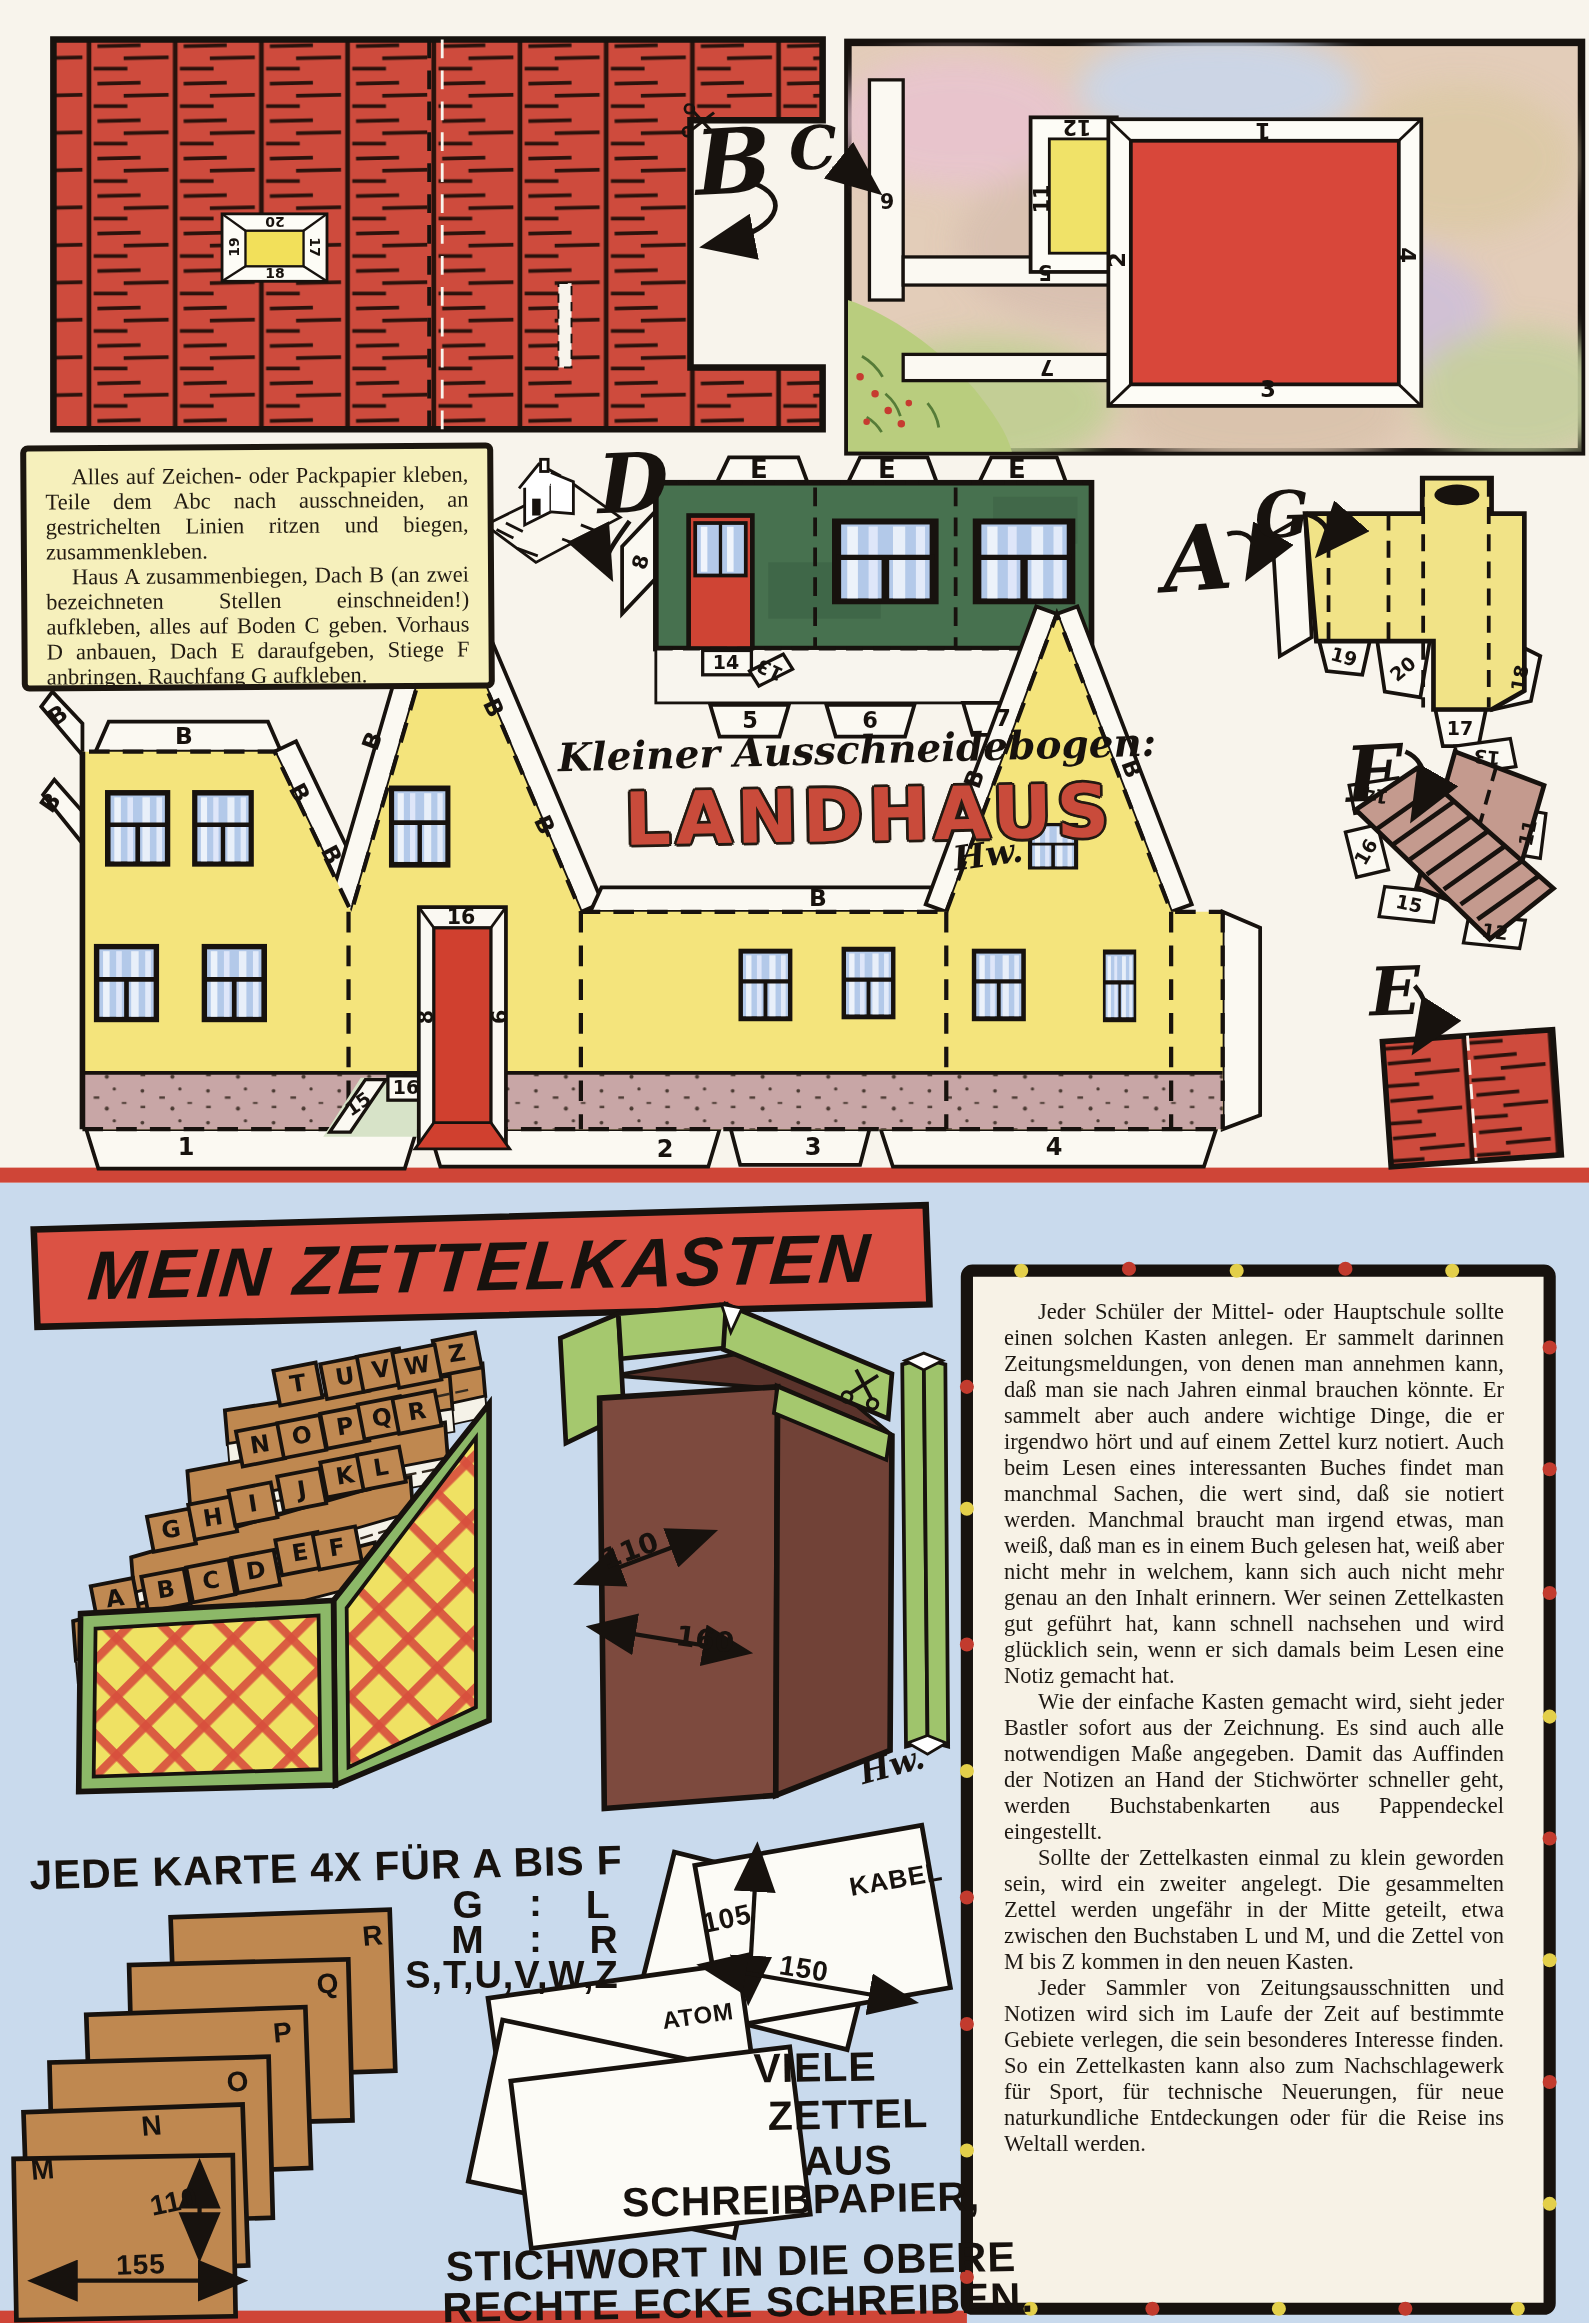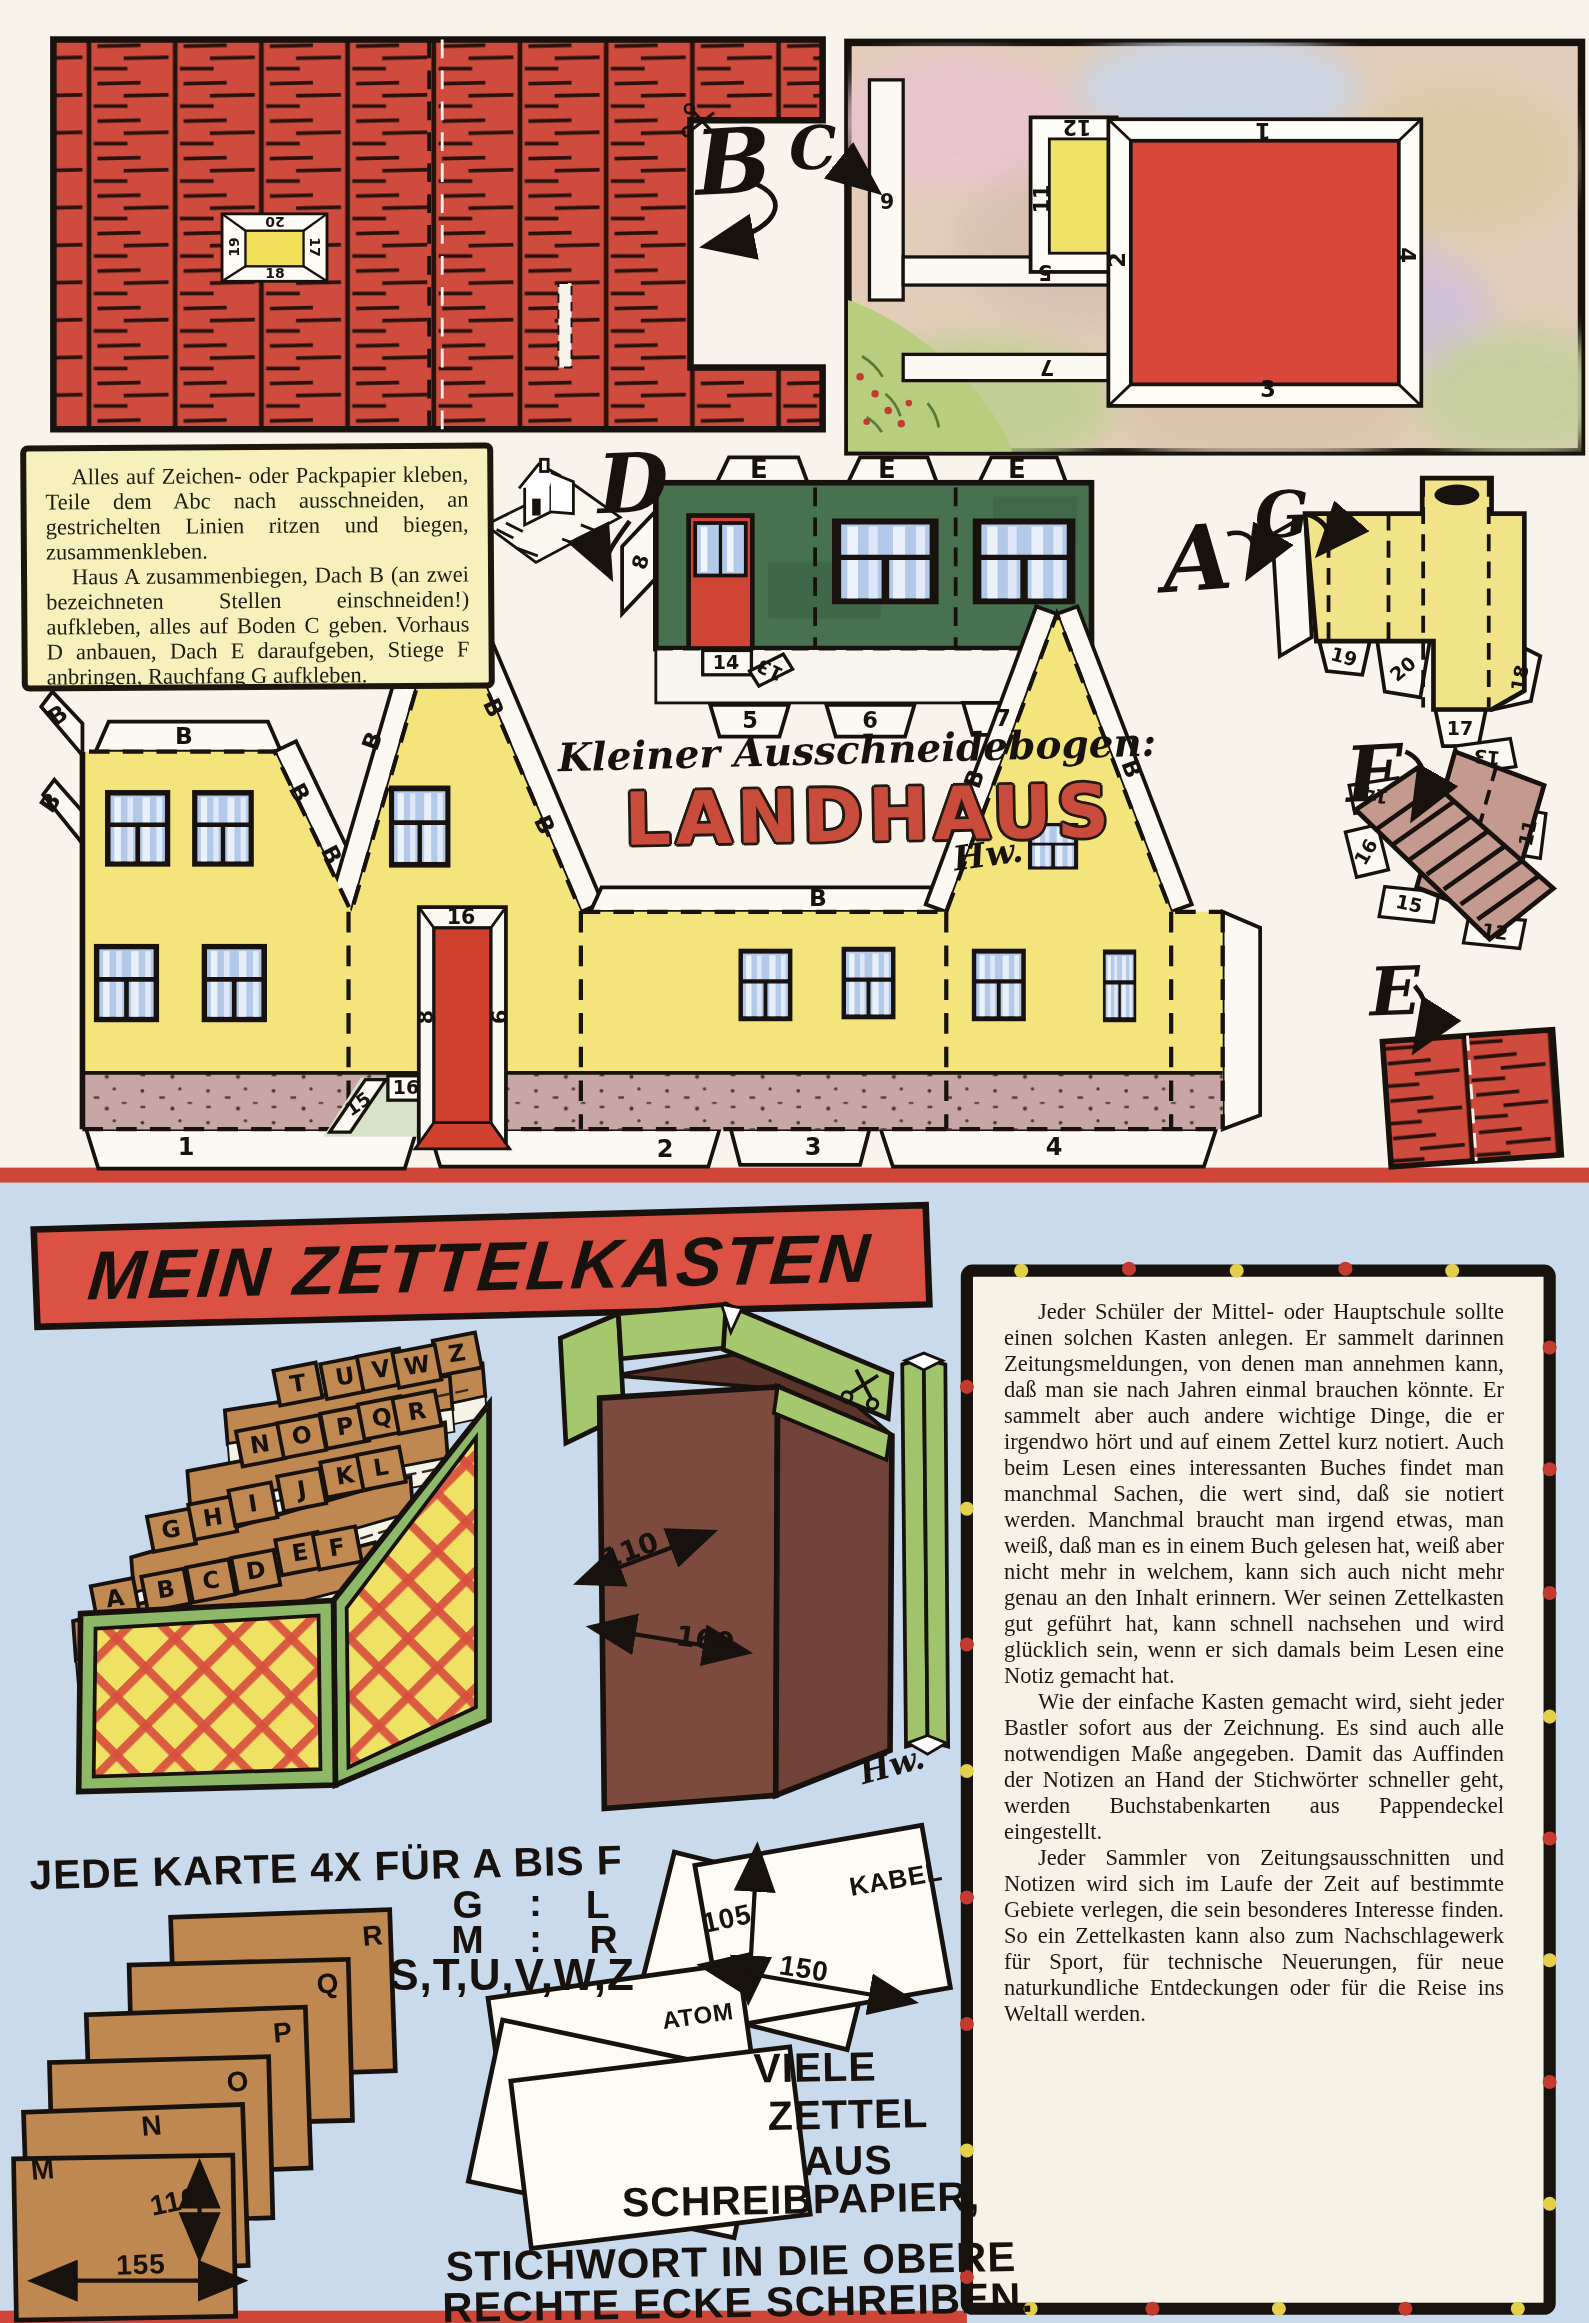--- a/index.html
+++ b/index.html
@@ -567,20 +567,21 @@
 <span class="ctr num" style="left:1366px;top:852px;font-size:19px;--r:-60deg">16</span>
 <span class="ctr num" style="left:1409px;top:904px;font-size:19px;--r:12deg">15</span>
 <span class="ctr num" style="left:1495px;top:932px;font-size:19px;--r:8deg">12</span>
 <span class="ctr num" style="left:1528px;top:833px;font-size:19px;--r:-78deg">11</span>
 
 <div id="bannertxt">MEIN ZETTELKASTEN</div>
 
 <div id="article" class="ov">
   <p>Jeder Schüler der Mittel- oder Hauptschule sollte einen solchen Kasten anlegen. Er sammelt darinnen Zeitungsmeldungen, von denen man annehmen kann, daß man sie nach Jahren einmal brauchen könnte. Er sammelt aber auch andere wichtige Dinge, die er irgendwo hört und auf einem Zettel kurz notiert. Auch beim Lesen eines interessanten Buches findet man manchmal Sachen, die wert sind, daß sie notiert werden. Manchmal braucht man irgend etwas, man weiß, daß man es in einem Buch gelesen hat, weiß aber nicht mehr in welchem, kann sich auch nicht mehr genau an den Inhalt erinnern. Wer seinen Zettelkasten gut geführt hat, kann schnell nachsehen und wird glücklich sein, wenn er sich damals beim Lesen eine Notiz gemacht hat.</p>
   <p>Wie der einfache Kasten gemacht wird, sieht jeder Bastler sofort aus der Zeichnung. Es sind auch alle notwendigen Maße angegeben. Damit das Auffinden der Notizen an Hand der Stichwörter schneller geht, werden Buchstabenkarten aus Pappendeckel eingestellt.</p>
+  <p>Sollte der Zettelkasten einmal zu klein geworden sein, wird ein zweiter angelegt. Die gesammelten Zettel werden ungefähr in der Mitte geteilt, etwa zwischen den Buchstaben L und M, und die Zettel von M bis Z kommen in den neuen Kasten.</p>
   <p>Jeder Sammler von Zeitungsausschnitten und Notizen wird sich im Laufe der Zeit auf bestimmte Gebiete verlegen, die sein besonderes Interesse finden. So ein Zettelkasten kann also zum Nachschlagewerk für Sport, für technische Neuerungen, für neue naturkundliche Entdeckungen oder für die Reise ins Weltall werden.</p>
 </div>
 
 <span class="ctr num" style="left:115px;top:1599px;font-size:23.4px;--r:-9deg">A</span>
 <span class="ctr num" style="left:166px;top:1590px;font-size:23.4px;--r:-9deg">B</span>
 <span class="ctr num" style="left:211px;top:1581px;font-size:23.4px;--r:-9deg">C</span>
 <span class="ctr num" style="left:256px;top:1571px;font-size:23.4px;--r:-9deg">D</span>
 <span class="ctr num" style="left:300px;top:1553px;font-size:23.4px;--r:-9deg">E</span>
 <span class="ctr num" style="left:337px;top:1548px;font-size:23.4px;--r:-9deg">F</span>
 <span class="ctr num" style="left:171px;top:1530px;font-size:23.4px;--r:-9deg">G</span>
@@ -604,21 +605,21 @@
 <span class="ctr num" style="left:705px;top:1640px;font-size:28px;--r:8deg">160</span>
 <span class="ctr script" style="left:892px;top:1765px;font-size:32px;--r:-15deg">Hw.</span>
 
 <span class="ctr hand" style="left:326px;top:1868px;font-size:41px;--r:-1.5deg">JEDE KARTE 4X FÜR A BIS F</span>
 <span class="ctr hand" style="left:468px;top:1904px;font-size:39px">G</span>
 <span class="ctr hand" style="left:536px;top:1902px;font-size:39px">:</span>
 <span class="ctr hand" style="left:598px;top:1904px;font-size:39px">L</span>
 <span class="ctr hand" style="left:468px;top:1939px;font-size:39px">M</span>
 <span class="ctr hand" style="left:536px;top:1938px;font-size:39px">:</span>
 <span class="ctr hand" style="left:604px;top:1939px;font-size:39px">R</span>
-<span class="ctr hand" style="left:512px;top:1975px;font-size:44px">S,T,U,V,W,Z</span>
+<span class="ctr hand" style="left:512px;top:1975px;font-size:38px">S,T,U,V,W,Z</span>
 
 <span class="ctr hand" style="left:373px;top:1936px;font-size:28px;--r:-5deg">R</span>
 <span class="ctr hand" style="left:328px;top:1984px;font-size:28px;--r:-5deg">Q</span>
 <span class="ctr hand" style="left:283px;top:2033px;font-size:28px;--r:-5deg">P</span>
 <span class="ctr hand" style="left:238px;top:2082px;font-size:28px;--r:-5deg">O</span>
 <span class="ctr hand" style="left:152px;top:2126px;font-size:28px;--r:-5deg">N</span>
 <span class="ctr hand" style="left:43px;top:2170px;font-size:28px;--r:-5deg">M</span>
 <span class="ctr hand" style="left:174px;top:2202px;font-size:28px;--r:-12deg">110</span>
 <span class="ctr hand" style="left:141px;top:2265px;font-size:28px;--r:-2deg">155</span>
 

